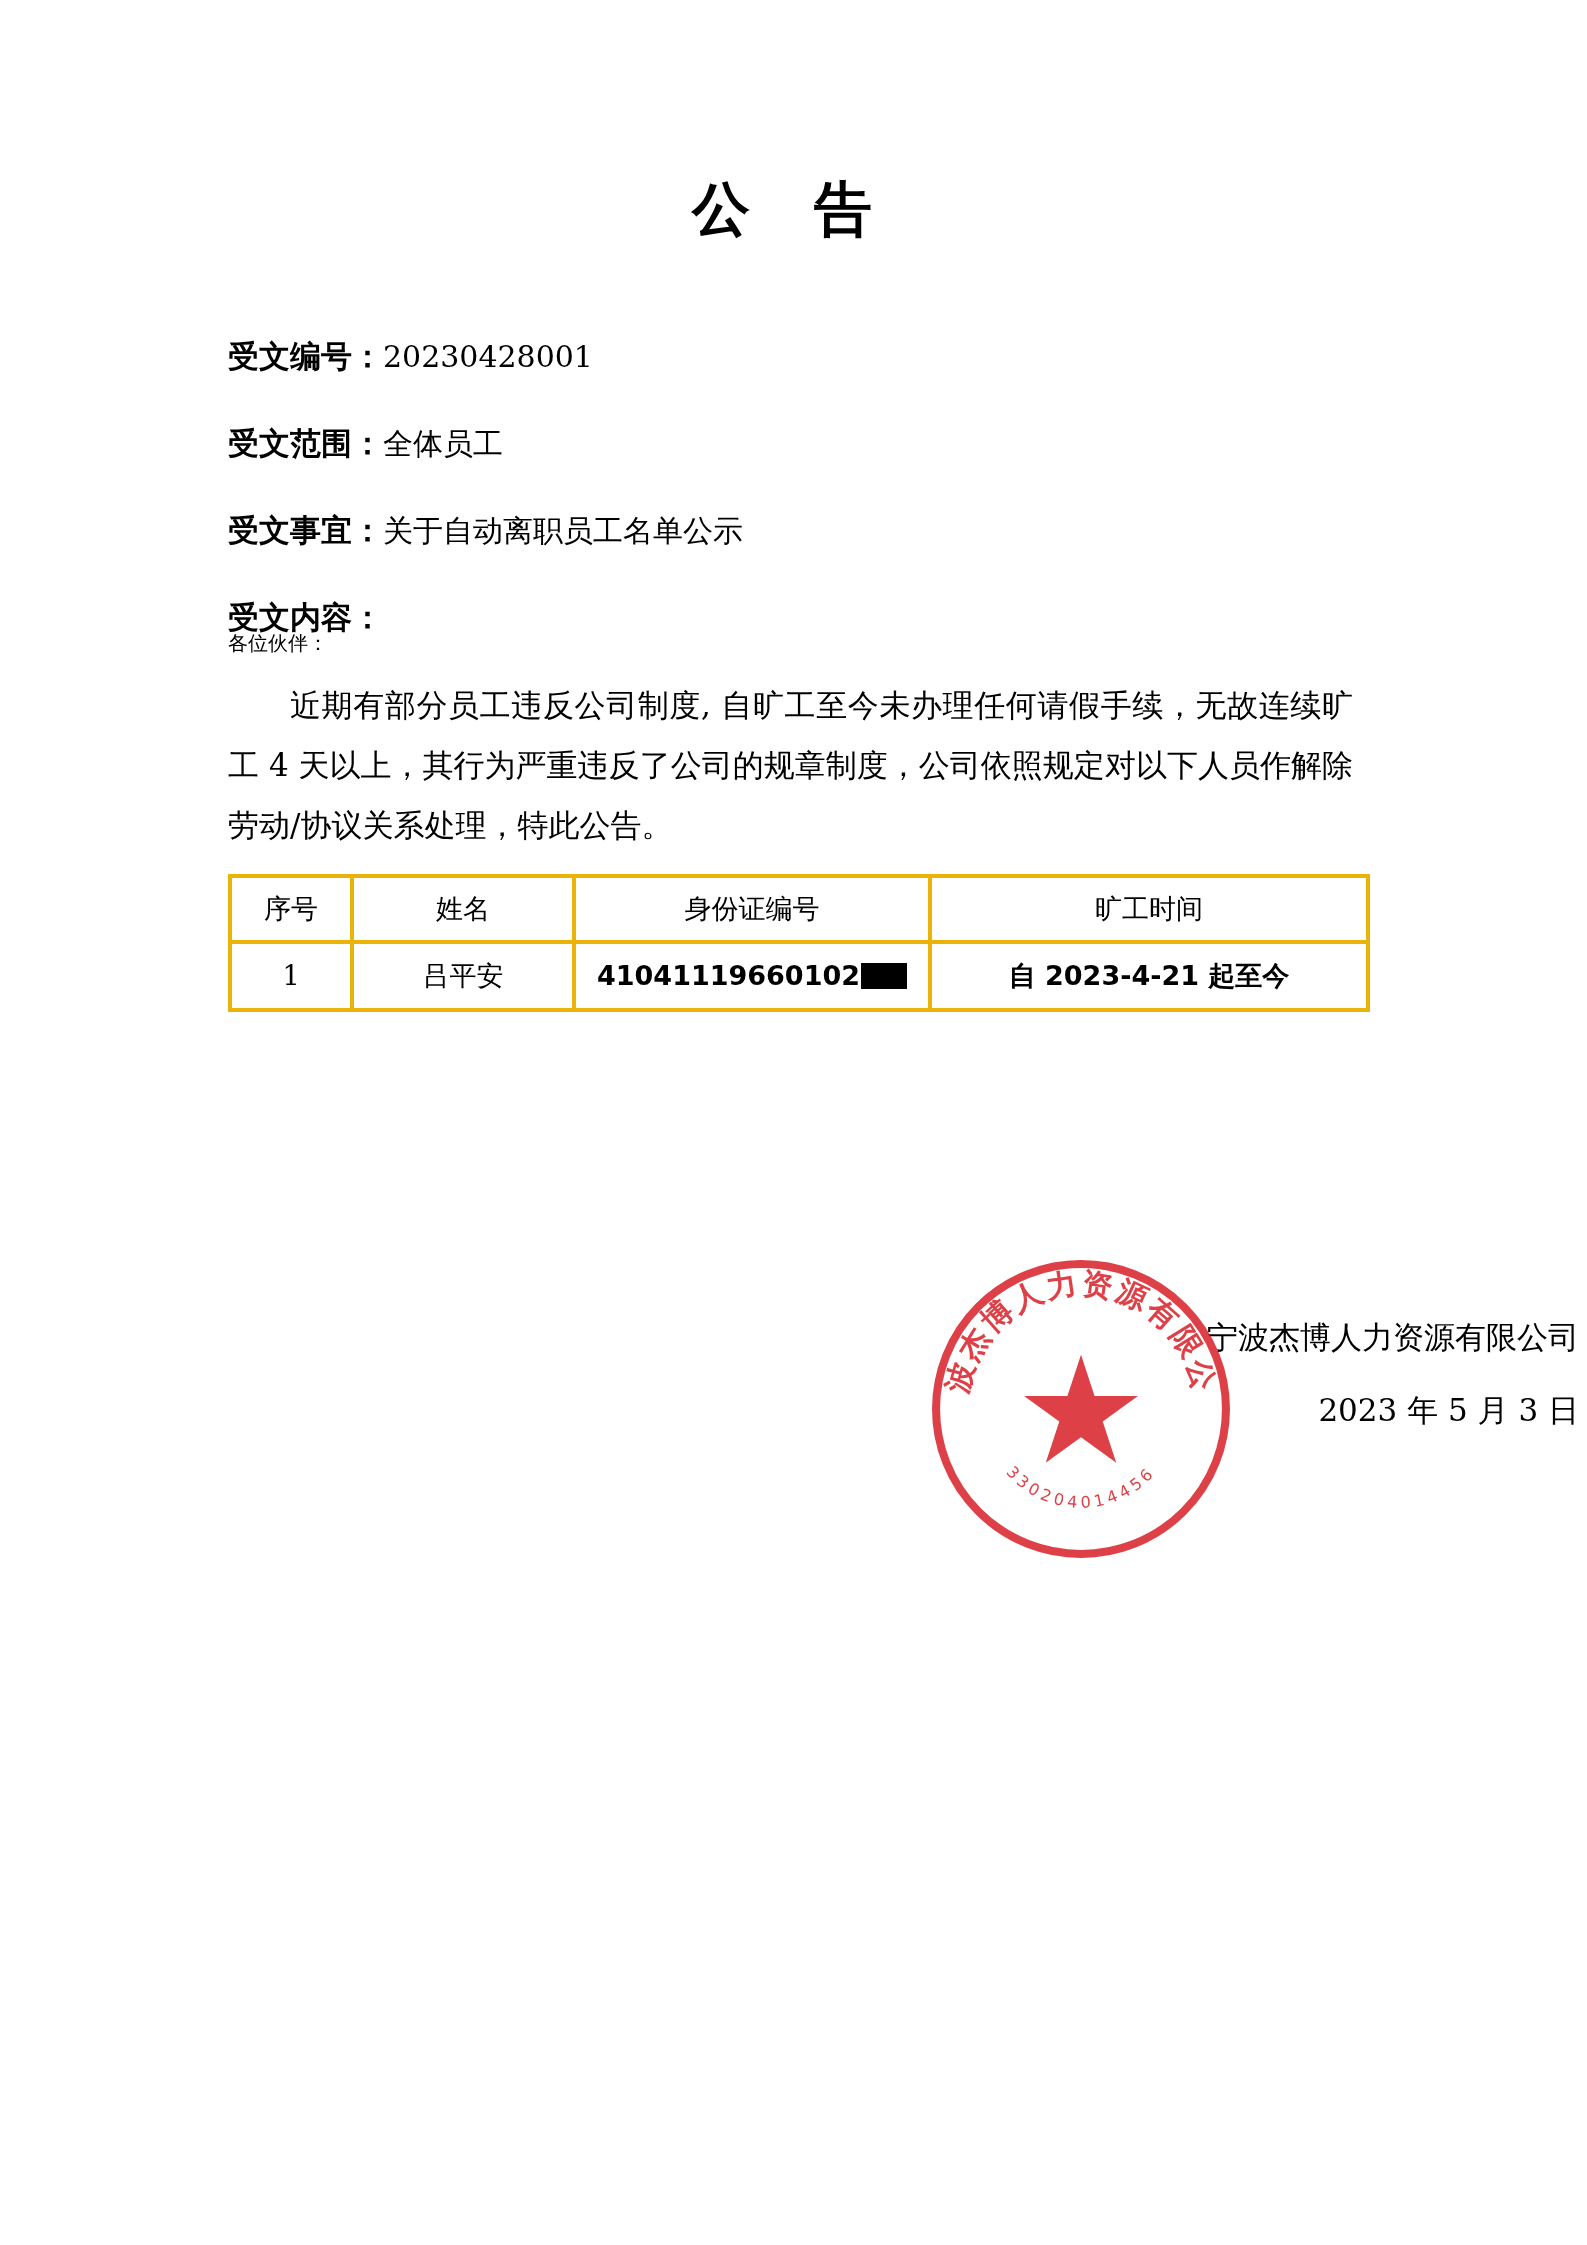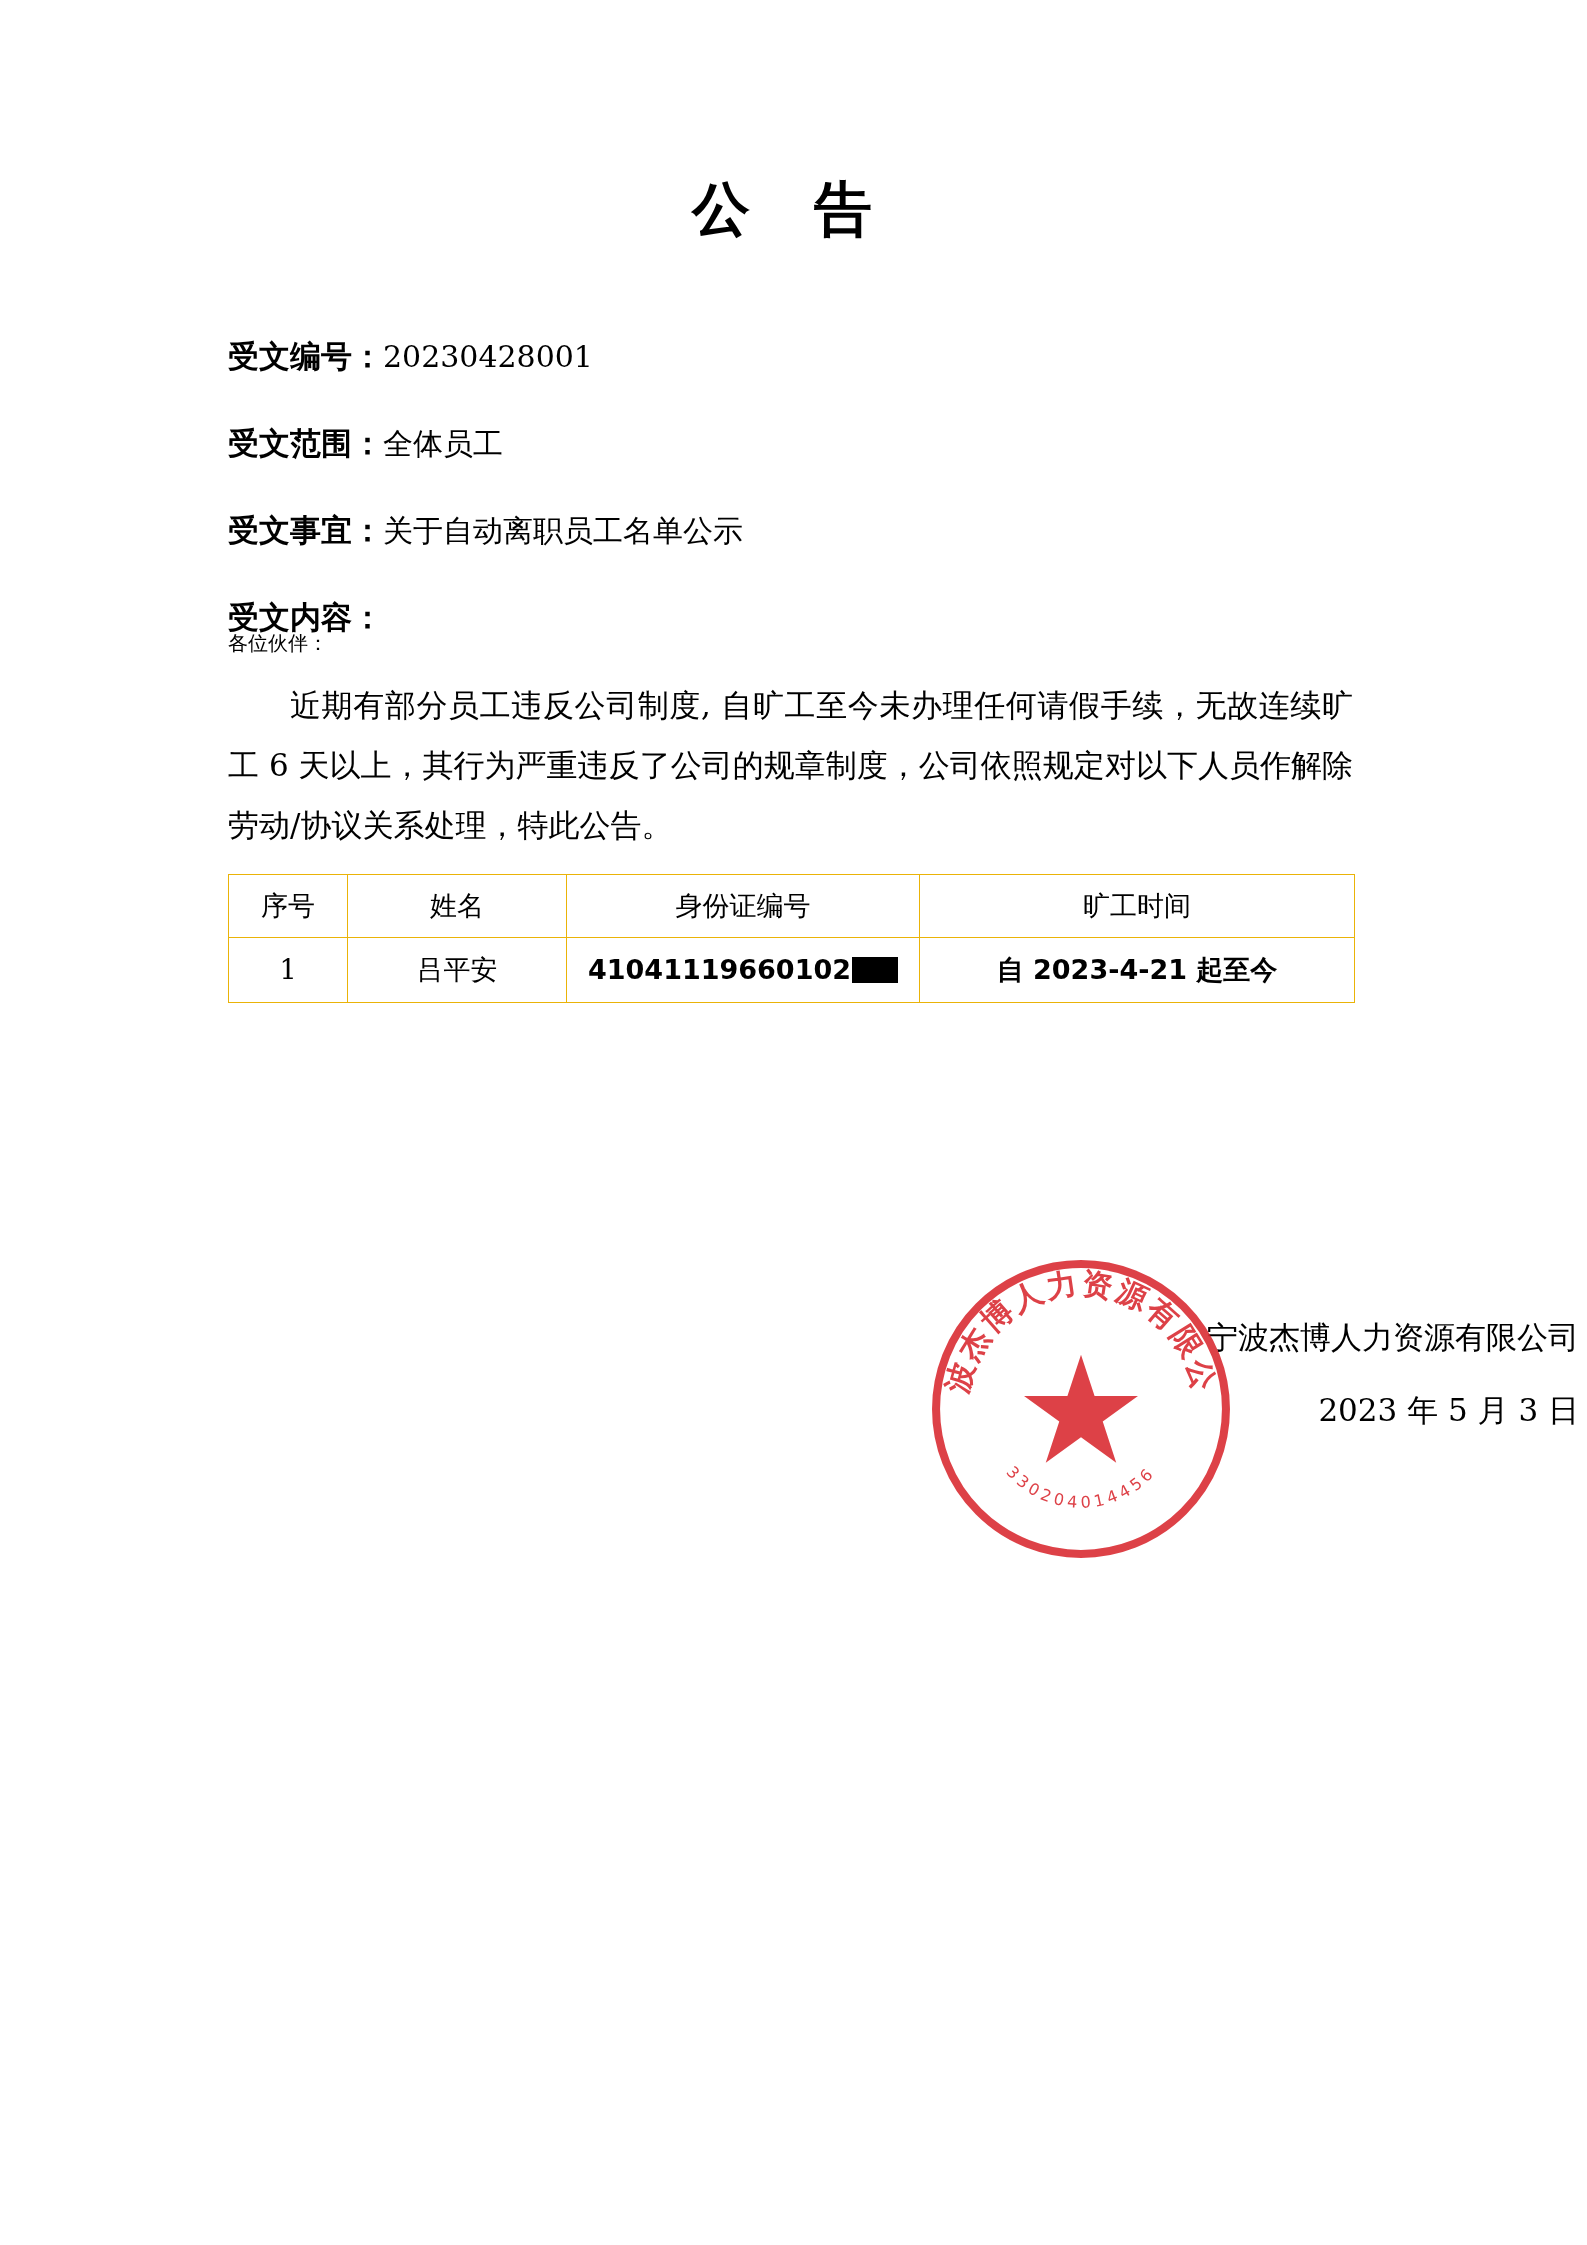--- a/index.html
+++ b/index.html
@@ -72,21 +72,21 @@
     font-size: 29px;
     margin-top: 22px;
   }
   table.names {
     border-collapse: collapse;
     width: 1122px;
     margin-top: 18px;
     table-layout: fixed;
   }
   table.names td, table.names th {
-    border: 1px solid #eab308;
+    border: 4px solid #eab308;
     text-align: center;
     vertical-align: middle;
     padding: 0;
   }
   table.names th {
     height: 62px;
     font-weight: normal;
     font-size: 27px;
     font-family: "DejaVu Serif", "Liberation Serif", serif;
   }
@@ -171,21 +171,21 @@
     <div class="field-row">
       <span class="field-label">受文事宜：</span><span class="field-value">关于自动离职员工名单公示</span>
     </div>
 
     <div class="field-row">
       <span class="field-label">受文内容：</span><span class="field-value"></span>
     </div>
 
     <div class="salutation">各位伙伴：</div>
 
-    <div class="body-para">近期有部分员工违反公司制度, 自旷工至今未办理任何请假手续，无故连续旷工 6 天以上，其行为严重违反了公司的规章制度，公司依照规定对以下人员作解除劳动/协议关系处理，特此公告。</div>
+    <div class="body-para">近期有部分员工违反公司制度, 自旷工至今未办理任何请假手续，无故连续旷工 4 天以上，其行为严重违反了公司的规章制度，公司依照规定对以下人员作解除劳动/协议关系处理，特此公告。</div>
 
 
     <table class="names">
       <thead>
         <tr>
           <th class="col-no">序号</th>
           <th class="col-name">姓名</th>
           <th class="col-id">身份证编号</th>
           <th class="col-time">旷工时间</th>
         </tr>

